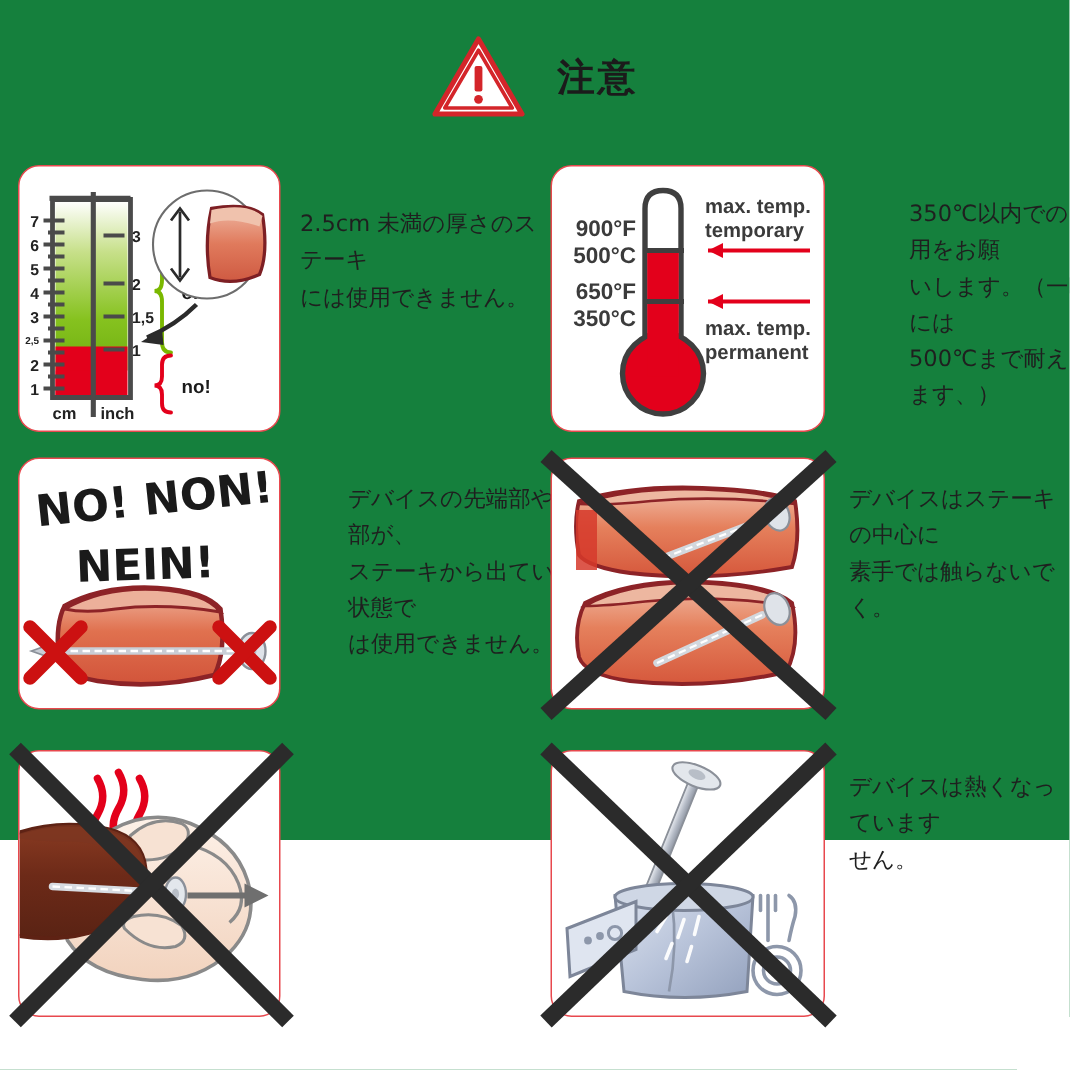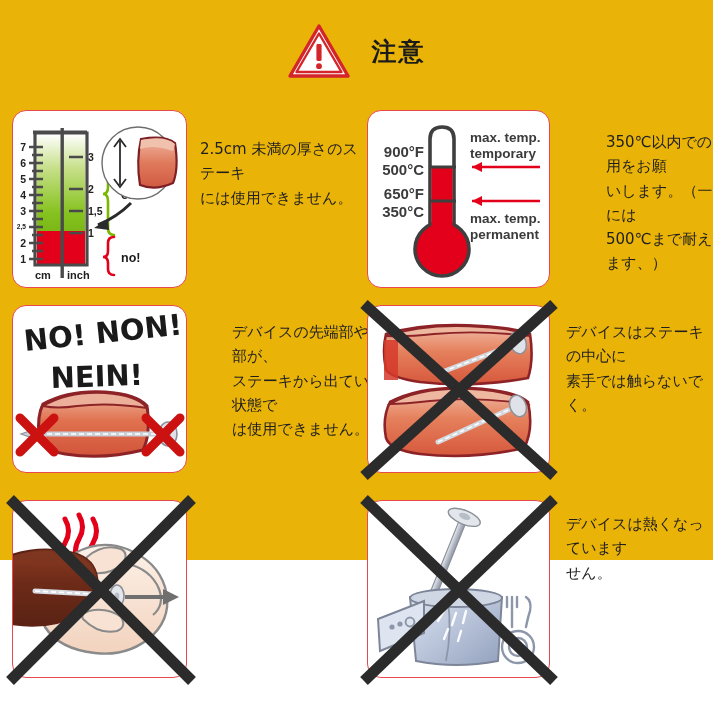--- a/index.html
+++ b/index.html
@@ -6,21 +6,21 @@
   html, body {
     margin: 0; padding: 0;
     width: 713px; height: 713px;
     background: #ffffff;
     font-family: "Liberation Sans", "DejaVu Sans", sans-serif;
     overflow: hidden;
   }
   #page {
     position: relative;
     width: 713px; height: 560px;
-    background: #eab308;
+    background: #15803d;
   }
 
   
   .header {
     position: absolute;
     left: 0; top: 24px;
     width: 713px;
     display: flex;
     align-items: center;
     justify-content: center;

